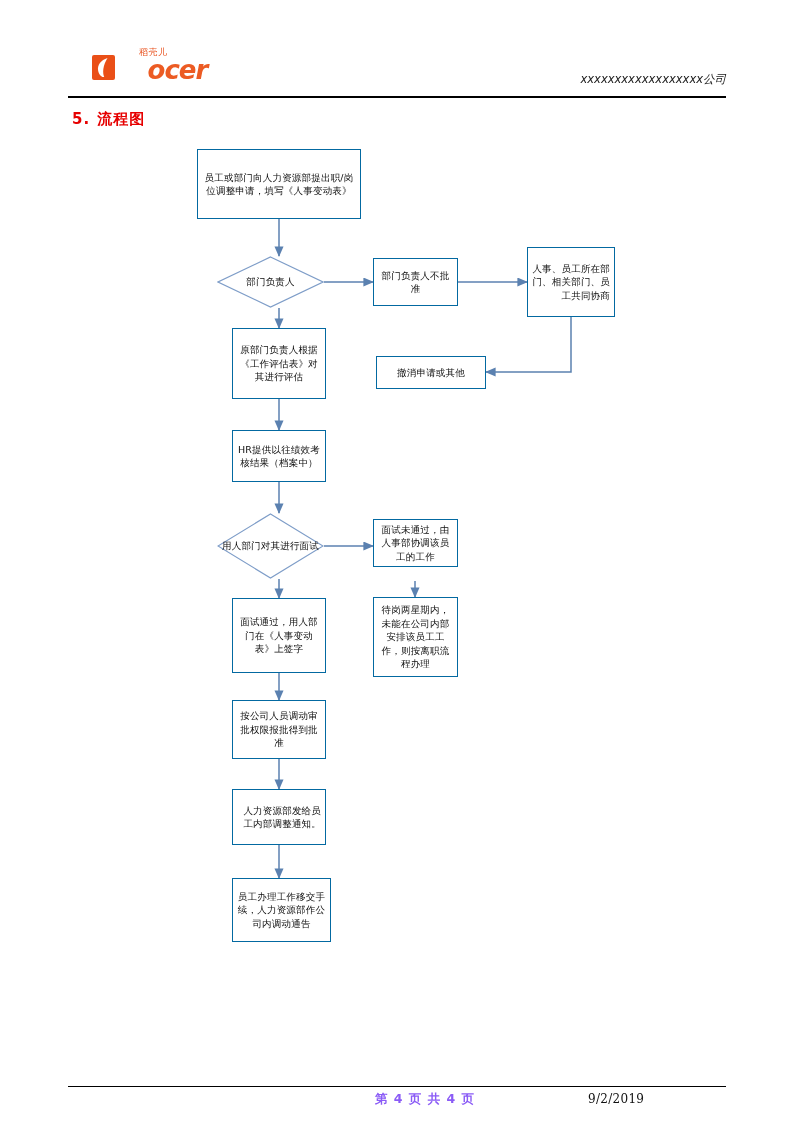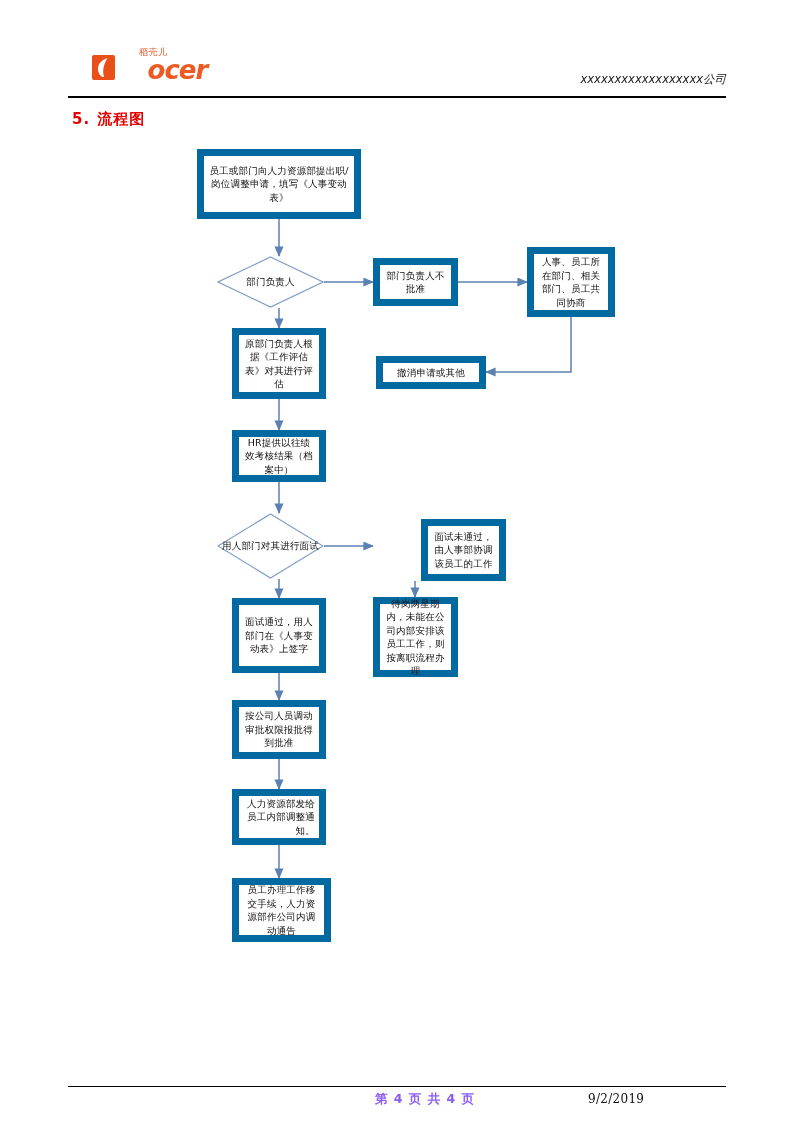--- a/index.html
+++ b/index.html
@@ -118,21 +118,21 @@
     position: absolute;
     left: 0; top: 0;
     width: 794px;
     height: 1123px;
     pointer-events: none;
   }
   .node {
     position: absolute;
     box-sizing: border-box;
     background: #ffffff;
-    border: 7px solid #0369a1;
+    border: 1px solid #0369a1;
     display: flex;
     align-items: center;
     justify-content: center;
     text-align: center;
     color: #0d0d0d;
     font-size: 9.5px;
     line-height: 13.5px;
     letter-spacing: 0.2px;
     padding: 2px 4px;
     font-family: "DejaVu Sans", "Liberation Sans", sans-serif;
@@ -264,21 +264,21 @@
       <svg class="dshape" viewBox="0 0 107 52" preserveAspectRatio="none">
         <polygon points="53.5,1 106,26 53.5,51 1,26" fill="#ffffff" stroke="#7e9dc8" stroke-width="1.2"></polygon>
       </svg>
       <div class="dlabel">部门负责人</div>
     </div>
 
     <div class="node" style="left:373px; top:258px; width:85px; height:48px;">
       <span>部门负责人不批准</span>
     </div>
 
-    <div class="node" style="left:527px; top:247px; width:88px; height:70px;">
+    <div class="node" style="left:527px; top:247px; width:88px; height:70px;text-align:right;">
       <span>人事、员工所在部门、相关部门、员工共同协商</span>
     </div>
 
     <div class="node" style="left:232px; top:328px; width:94px; height:71px;">
       <span>原部门负责人根据《工作评估表》对其进行评估</span>
     </div>
 
     <div class="node" style="left:376px; top:356px; width:110px; height:33px;">
       <span>撤消申请或其他</span>
     </div>
@@ -287,21 +287,21 @@
       <span>HR提供以往绩效考核结果（档案中）</span>
     </div>
 
     <div class="diamond" style="left:217px; top:513px; width:107px; height:66px;">
       <svg class="dshape" viewBox="0 0 107 66" preserveAspectRatio="none">
         <polygon points="53.5,1 106,33 53.5,65 1,33" fill="#ffffff" stroke="#7e9dc8" stroke-width="1.2"></polygon>
       </svg>
       <div class="dlabel">用人部门对其进行面试</div>
     </div>
 
-    <div class="node" style="left:373px; top:519px; width:85px; height:62px;margin-left:48px;">
+    <div class="node" style="left:373px; top:519px; width:85px; height:48px;">
       <span>面试未通过，由人事部协调该员工的工作</span>
     </div>
 
     <div class="node" style="left:373px; top:597px; width:85px; height:80px;">
       <span>待岗两星期内，未能在公司内部安排该员工工作，则按离职流程办理</span>
     </div>
 
     <div class="node" style="left:232px; top:598px; width:94px; height:75px;">
       <span>面试通过，用人部门在《人事变动表》上签字</span>
     </div>

